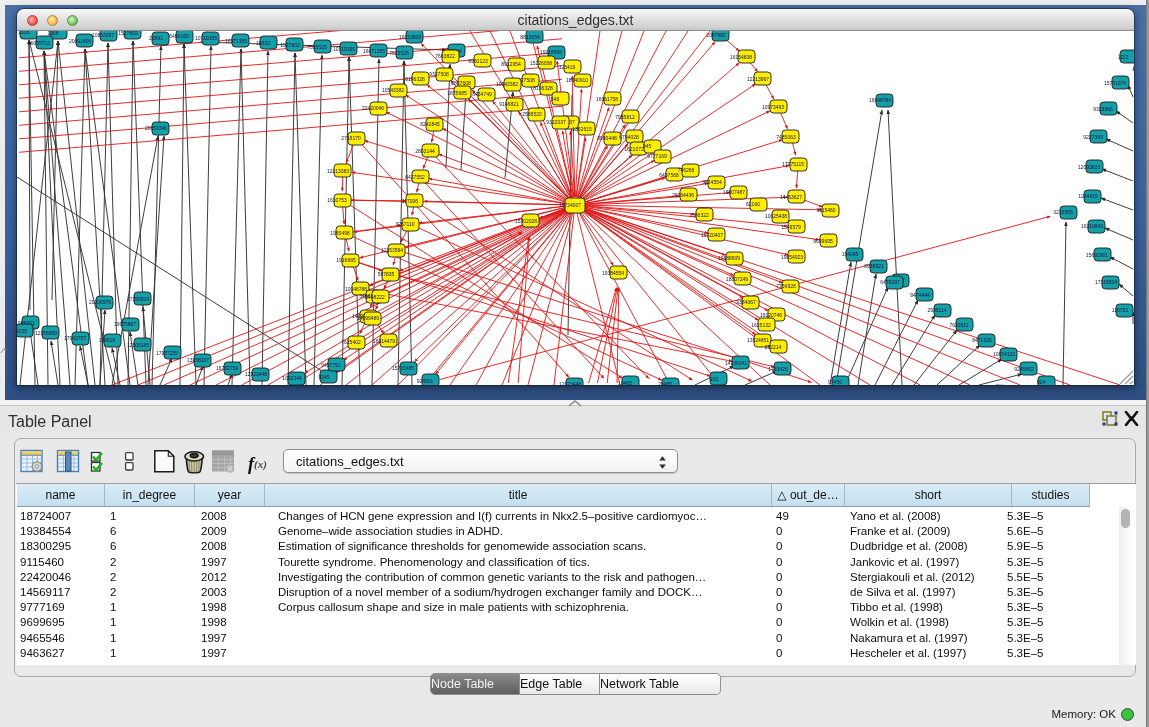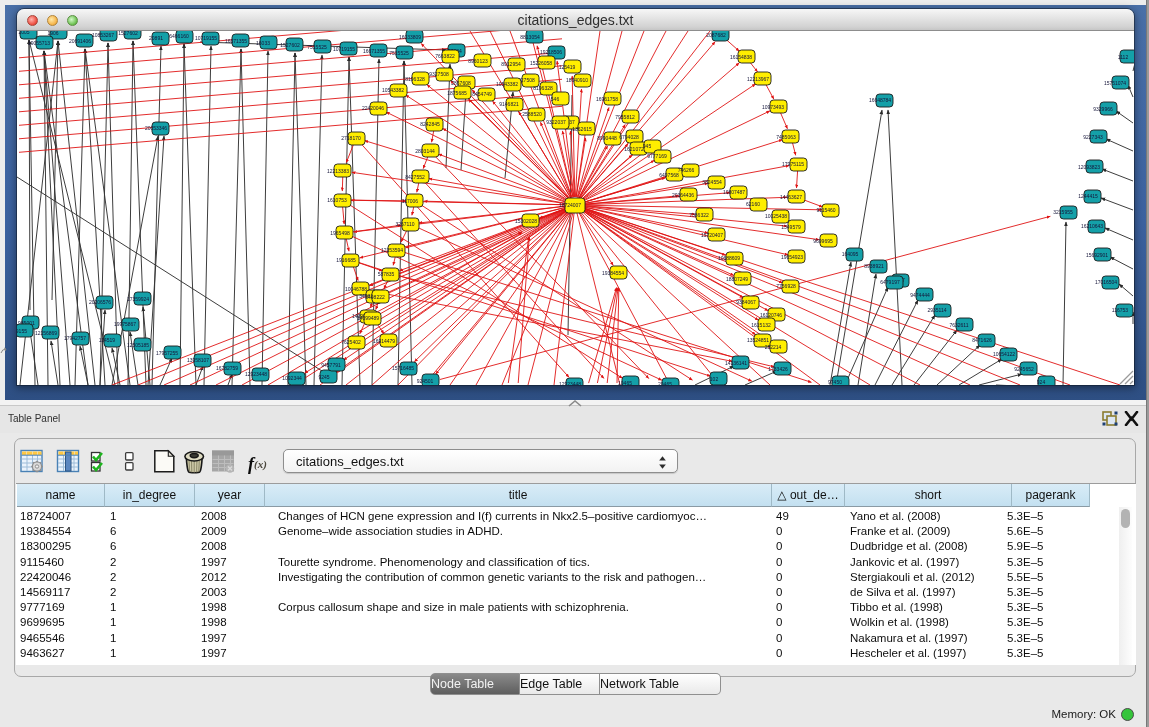--- a/index.html
+++ b/index.html
@@ -4,21 +4,21 @@
 html,body { width:1149px; height:727px; overflow:hidden; font-family:"Liberation Sans", sans-serif; background:#ededed; }
 #root { position:relative; width:1149px; height:662px; }
 #desk { position:absolute; left:5px; top:5px; width:1141px; height:395px; background:linear-gradient(180deg,#4a70a8 0%,#3c62a0 55%,#2e4f83 100%); }
 #win { position:absolute; left:16px; top:8px; width:1119px; height:378px; border:1px solid rgba(0,0,0,.5); border-radius:8px 8px 0 0; box-shadow:0 2px 8px rgba(0,0,0,.45); }
 #tbar { position:absolute; left:17px; top:9px; width:1117px; height:22px; border-radius:7px 7px 0 0; background:linear-gradient(180deg,#f7f7f7,#d2d2d2 85%,#c6c6c6); border-bottom:1px solid #8d8d8d; }
 #tbar .title { position:absolute; width:100%; text-align:center; top:3px; font-size:14px; color:#303030; }
 .tl { position:absolute; top:6px; width:11px; height:11px; border-radius:50%; }
 #panel { position:absolute; left:0; top:400px; width:1149px; height:327px; background:#e9e9e9; }
 #phead { position:absolute; left:0; top:405px; width:1149px; height:28px; background:#e6e6e6; border-top:1px solid #c8c8c8; }
 #pstrip { position:absolute; left:0; top:400px; width:1149px; height:5px; background:#f3f3f3; }
-#phead .t { position:absolute; left:8px; top:7px; font-size:10px; color:#2f2f2f; }
+#phead .t { position:absolute; left:8px; top:7px; font-size:16px; color:#2f2f2f; }
 #pbox { position:absolute; left:14px; top:438px; width:1122px; height:239px; background:#e9e9e9; border:1px solid #a8a8a8; border-radius:7px; }
 #tblwhite { position:absolute; left:16px; top:483px; width:1120px; height:182px; background:#fff; border-top:1px solid #9c9c9c; }
 #dropdown { position:absolute; left:283px; top:449px; width:395px; height:24px; background:linear-gradient(180deg,#ffffff,#f2f2f2); border:1px solid #8e8e8e; border-radius:5px; box-shadow:0 1px 1px rgba(0,0,0,.15); }
 #dropdown .txt { position:absolute; left:12px; top:4px; font-size:13px; color:#111; }
 .hcell { position:absolute; top:484px; height:23px; background:linear-gradient(180deg,#d9ecf7,#c3e0f0); border-right:1px solid #9fb9c6; border-bottom:1px solid #8a9aa4; font-size:12px; color:#111; text-align:center; line-height:23px; }
 .trow { position:absolute; height:15px; width:1120px; font-size:11.5px; color:#0c0c0c; }
 .trow span { position:absolute; white-space:nowrap; top:1px; }
 #sbar { position:absolute; left:1119px; top:507px; width:13px; height:158px; background:linear-gradient(90deg,#efefef,#fdfdfd); }
 #sthumb { position:absolute; left:1121px; top:509px; width:9px; height:19px; background:#b3b3b3; border-radius:5px; }
 #tabs { position:absolute; left:430px; top:673px; height:22px; font-size:12.5px; }
@@ -705,21 +705,21 @@
         <path d="M4.5,13.8 L7.8,9.6 L1.2,9.6 z" fill="#2c2c2c"></path>
       </svg>
   </div>
   <div id="tblwhite"></div>
   <div class="hcell" style="left:17px;width:88px">name</div>
 <div class="hcell" style="left:105px;width:90px">in_degree</div>
 <div class="hcell" style="left:195px;width:70px">year</div>
 <div class="hcell" style="left:265px;width:507px">title</div>
 <div class="hcell" style="left:772px;width:73px">△ out_de…</div>
 <div class="hcell" style="left:845px;width:167px">short</div>
-<div class="hcell" style="left:1012px;width:78px">pagerank</div>
+<div class="hcell" style="left:1012px;width:78px">studies</div>
   <div class="trow" style="top:509px">
       <span style="left:20px">18724007</span>
       <span style="left:110px">1</span>
       <span style="left:201px">2008</span>
       <span style="left:278px">Changes of HCN gene expression and I(f) currents in Nkx2.5–positive cardiomyoc…</span>
       <span style="left:776px">49</span>
       <span style="left:850px">Yano et al. (2008)</span>
       <span style="left:1007px">5.3E–5</span>
     </div>
 <div class="trow" style="top:524px">
@@ -728,20 +728,21 @@
       <span style="left:201px">2009</span>
       <span style="left:278px">Genome–wide association studies in ADHD.</span>
       <span style="left:776px">0</span>
       <span style="left:850px">Franke et al. (2009)</span>
       <span style="left:1007px">5.6E–5</span>
     </div>
 <div class="trow" style="top:539px">
       <span style="left:20px">18300295</span>
       <span style="left:110px">6</span>
       <span style="left:201px">2008</span>
+      <span style="left:278px">Estimation of significance thresholds for genomewide association scans.</span>
       <span style="left:776px">0</span>
       <span style="left:850px">Dudbridge et al. (2008)</span>
       <span style="left:1007px">5.9E–5</span>
     </div>
 <div class="trow" style="top:555px">
       <span style="left:20px">9115460</span>
       <span style="left:110px">2</span>
       <span style="left:201px">1997</span>
       <span style="left:278px">Tourette syndrome. Phenomenology and classification of tics.</span>
       <span style="left:776px">0</span>
@@ -754,20 +755,21 @@
       <span style="left:201px">2012</span>
       <span style="left:278px">Investigating the contribution of common genetic variants to the risk and pathogen…</span>
       <span style="left:776px">0</span>
       <span style="left:850px">Stergiakouli et al. (2012)</span>
       <span style="left:1007px">5.5E–5</span>
     </div>
 <div class="trow" style="top:585px">
       <span style="left:20px">14569117</span>
       <span style="left:110px">2</span>
       <span style="left:201px">2003</span>
+      <span style="left:278px">Disruption of a novel member of a sodium/hydrogen exchanger family and DOCK…</span>
       <span style="left:776px">0</span>
       <span style="left:850px">de Silva et al. (1997)</span>
       <span style="left:1007px">5.3E–5</span>
     </div>
 <div class="trow" style="top:600px">
       <span style="left:20px">9777169</span>
       <span style="left:110px">1</span>
       <span style="left:201px">1998</span>
       <span style="left:278px">Corpus callosum shape and size in male patients with schizophrenia.</span>
       <span style="left:776px">0</span>

